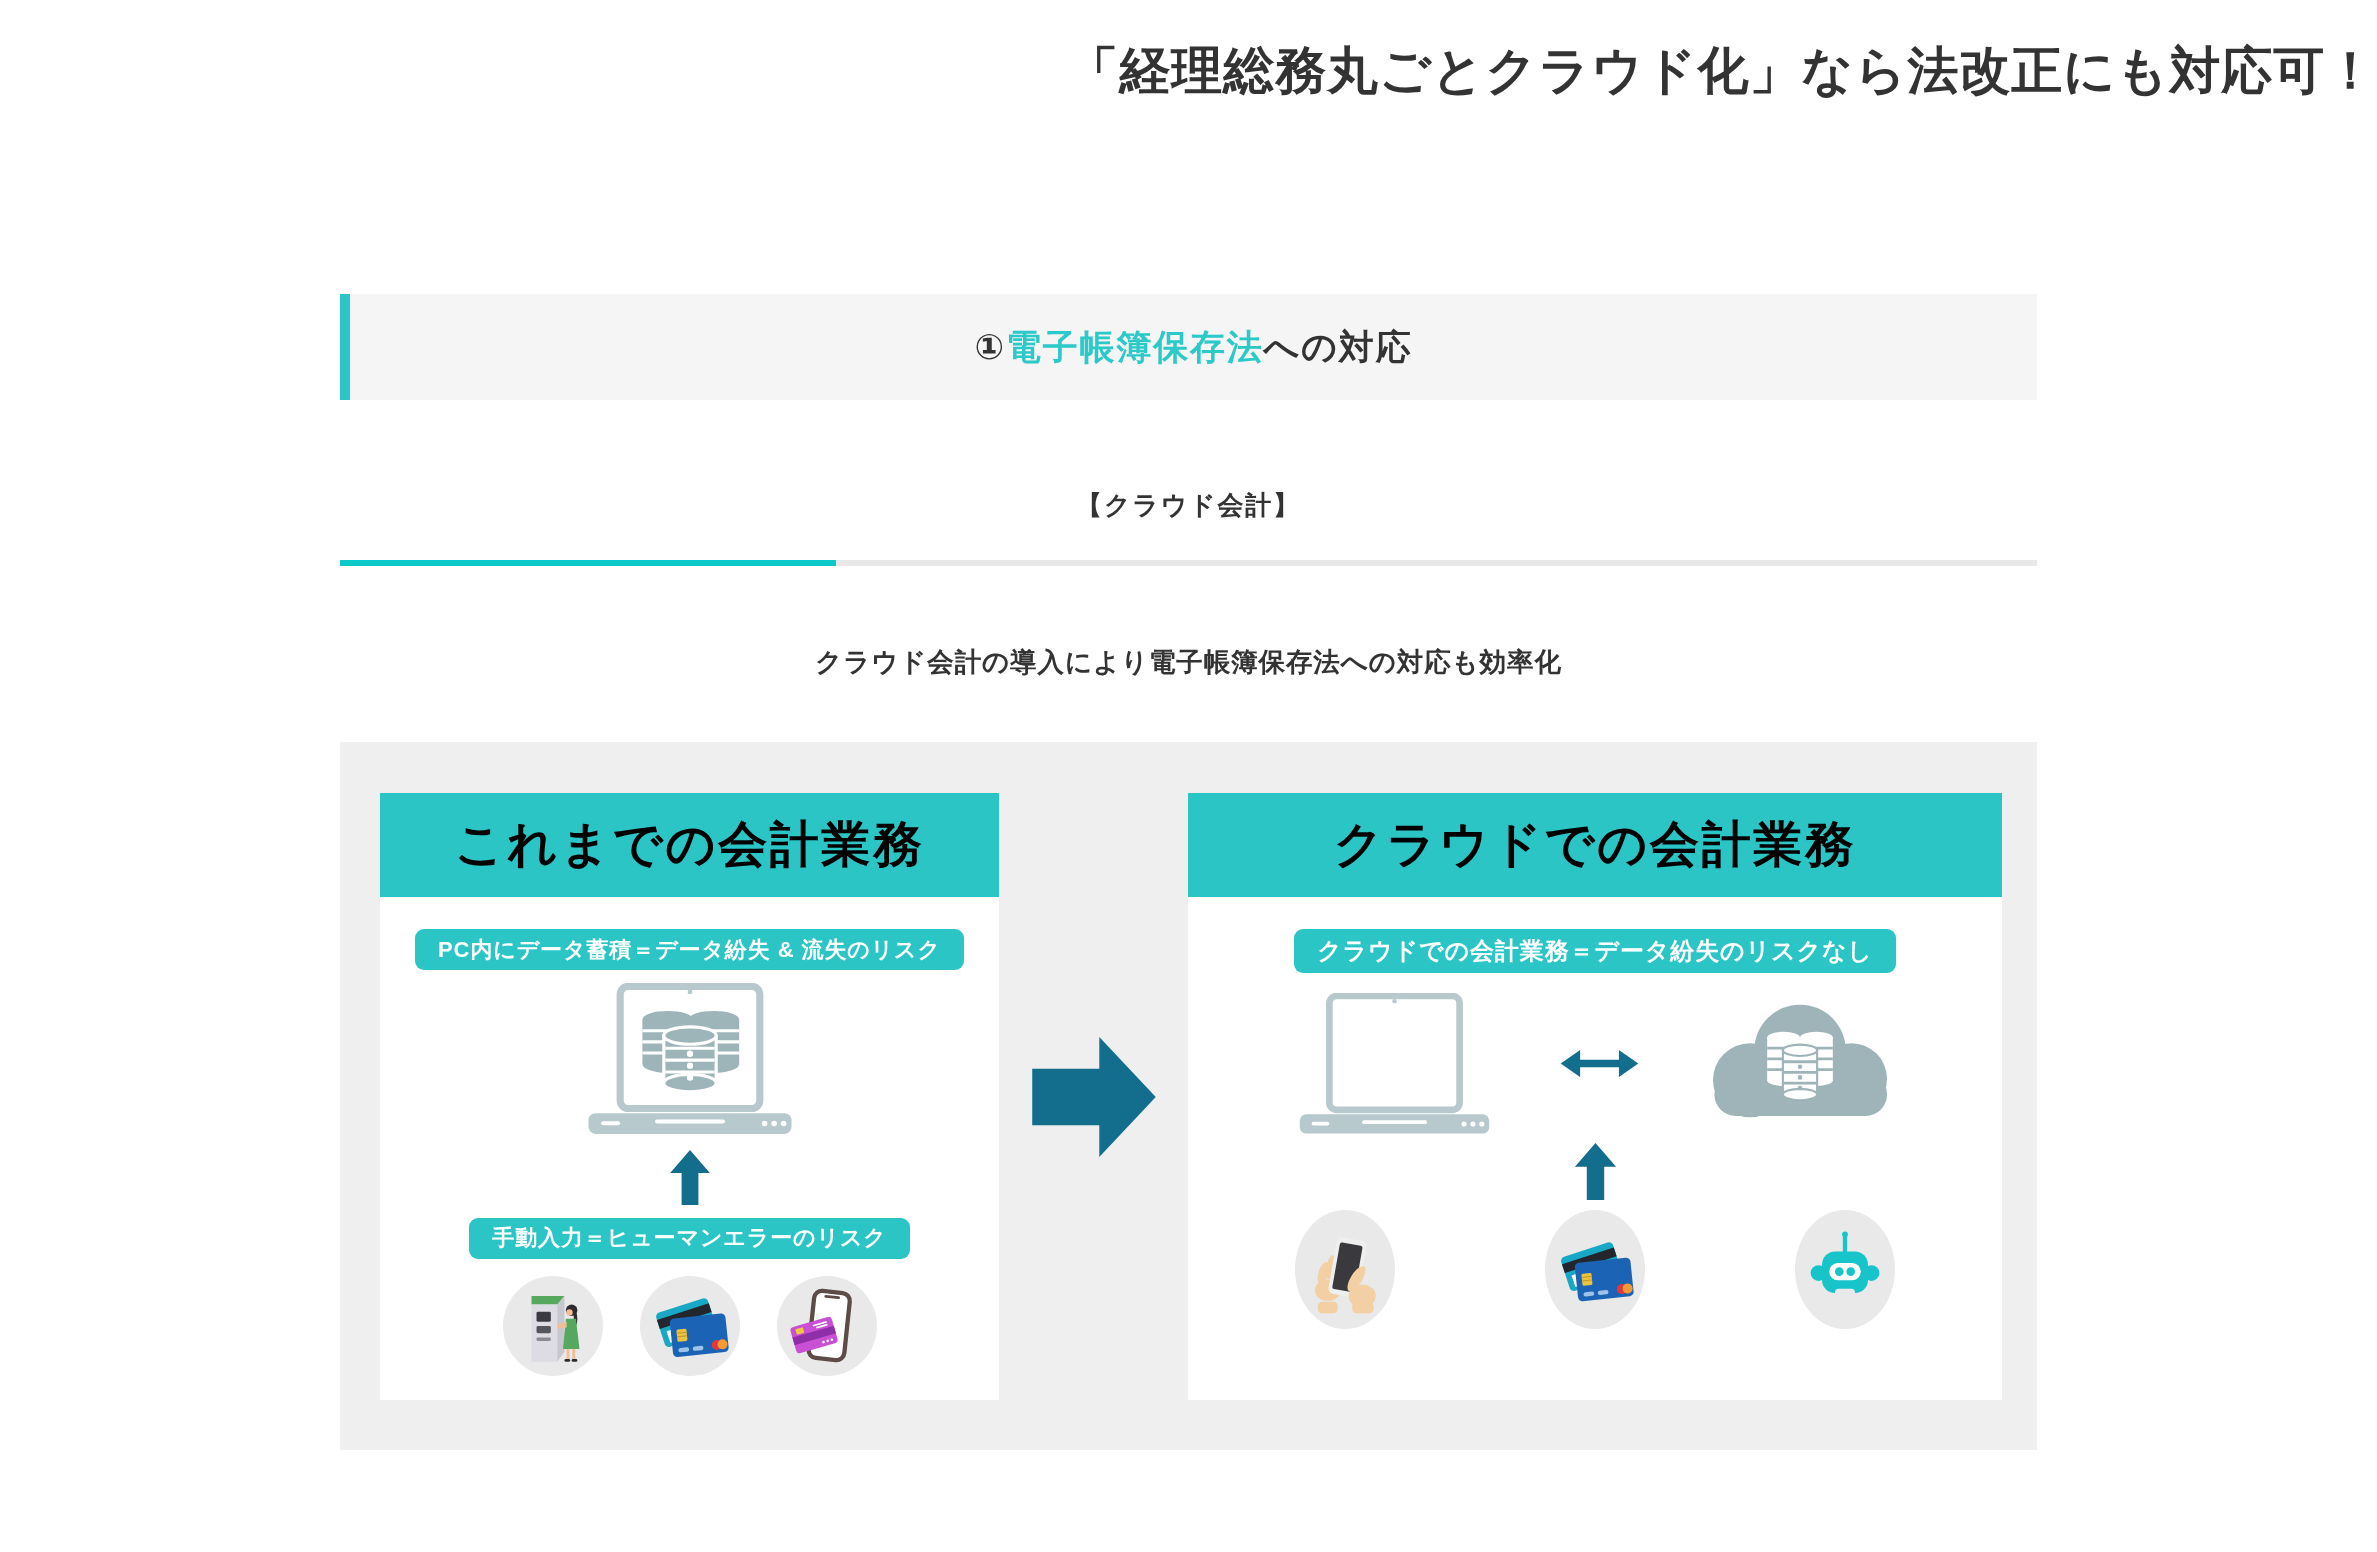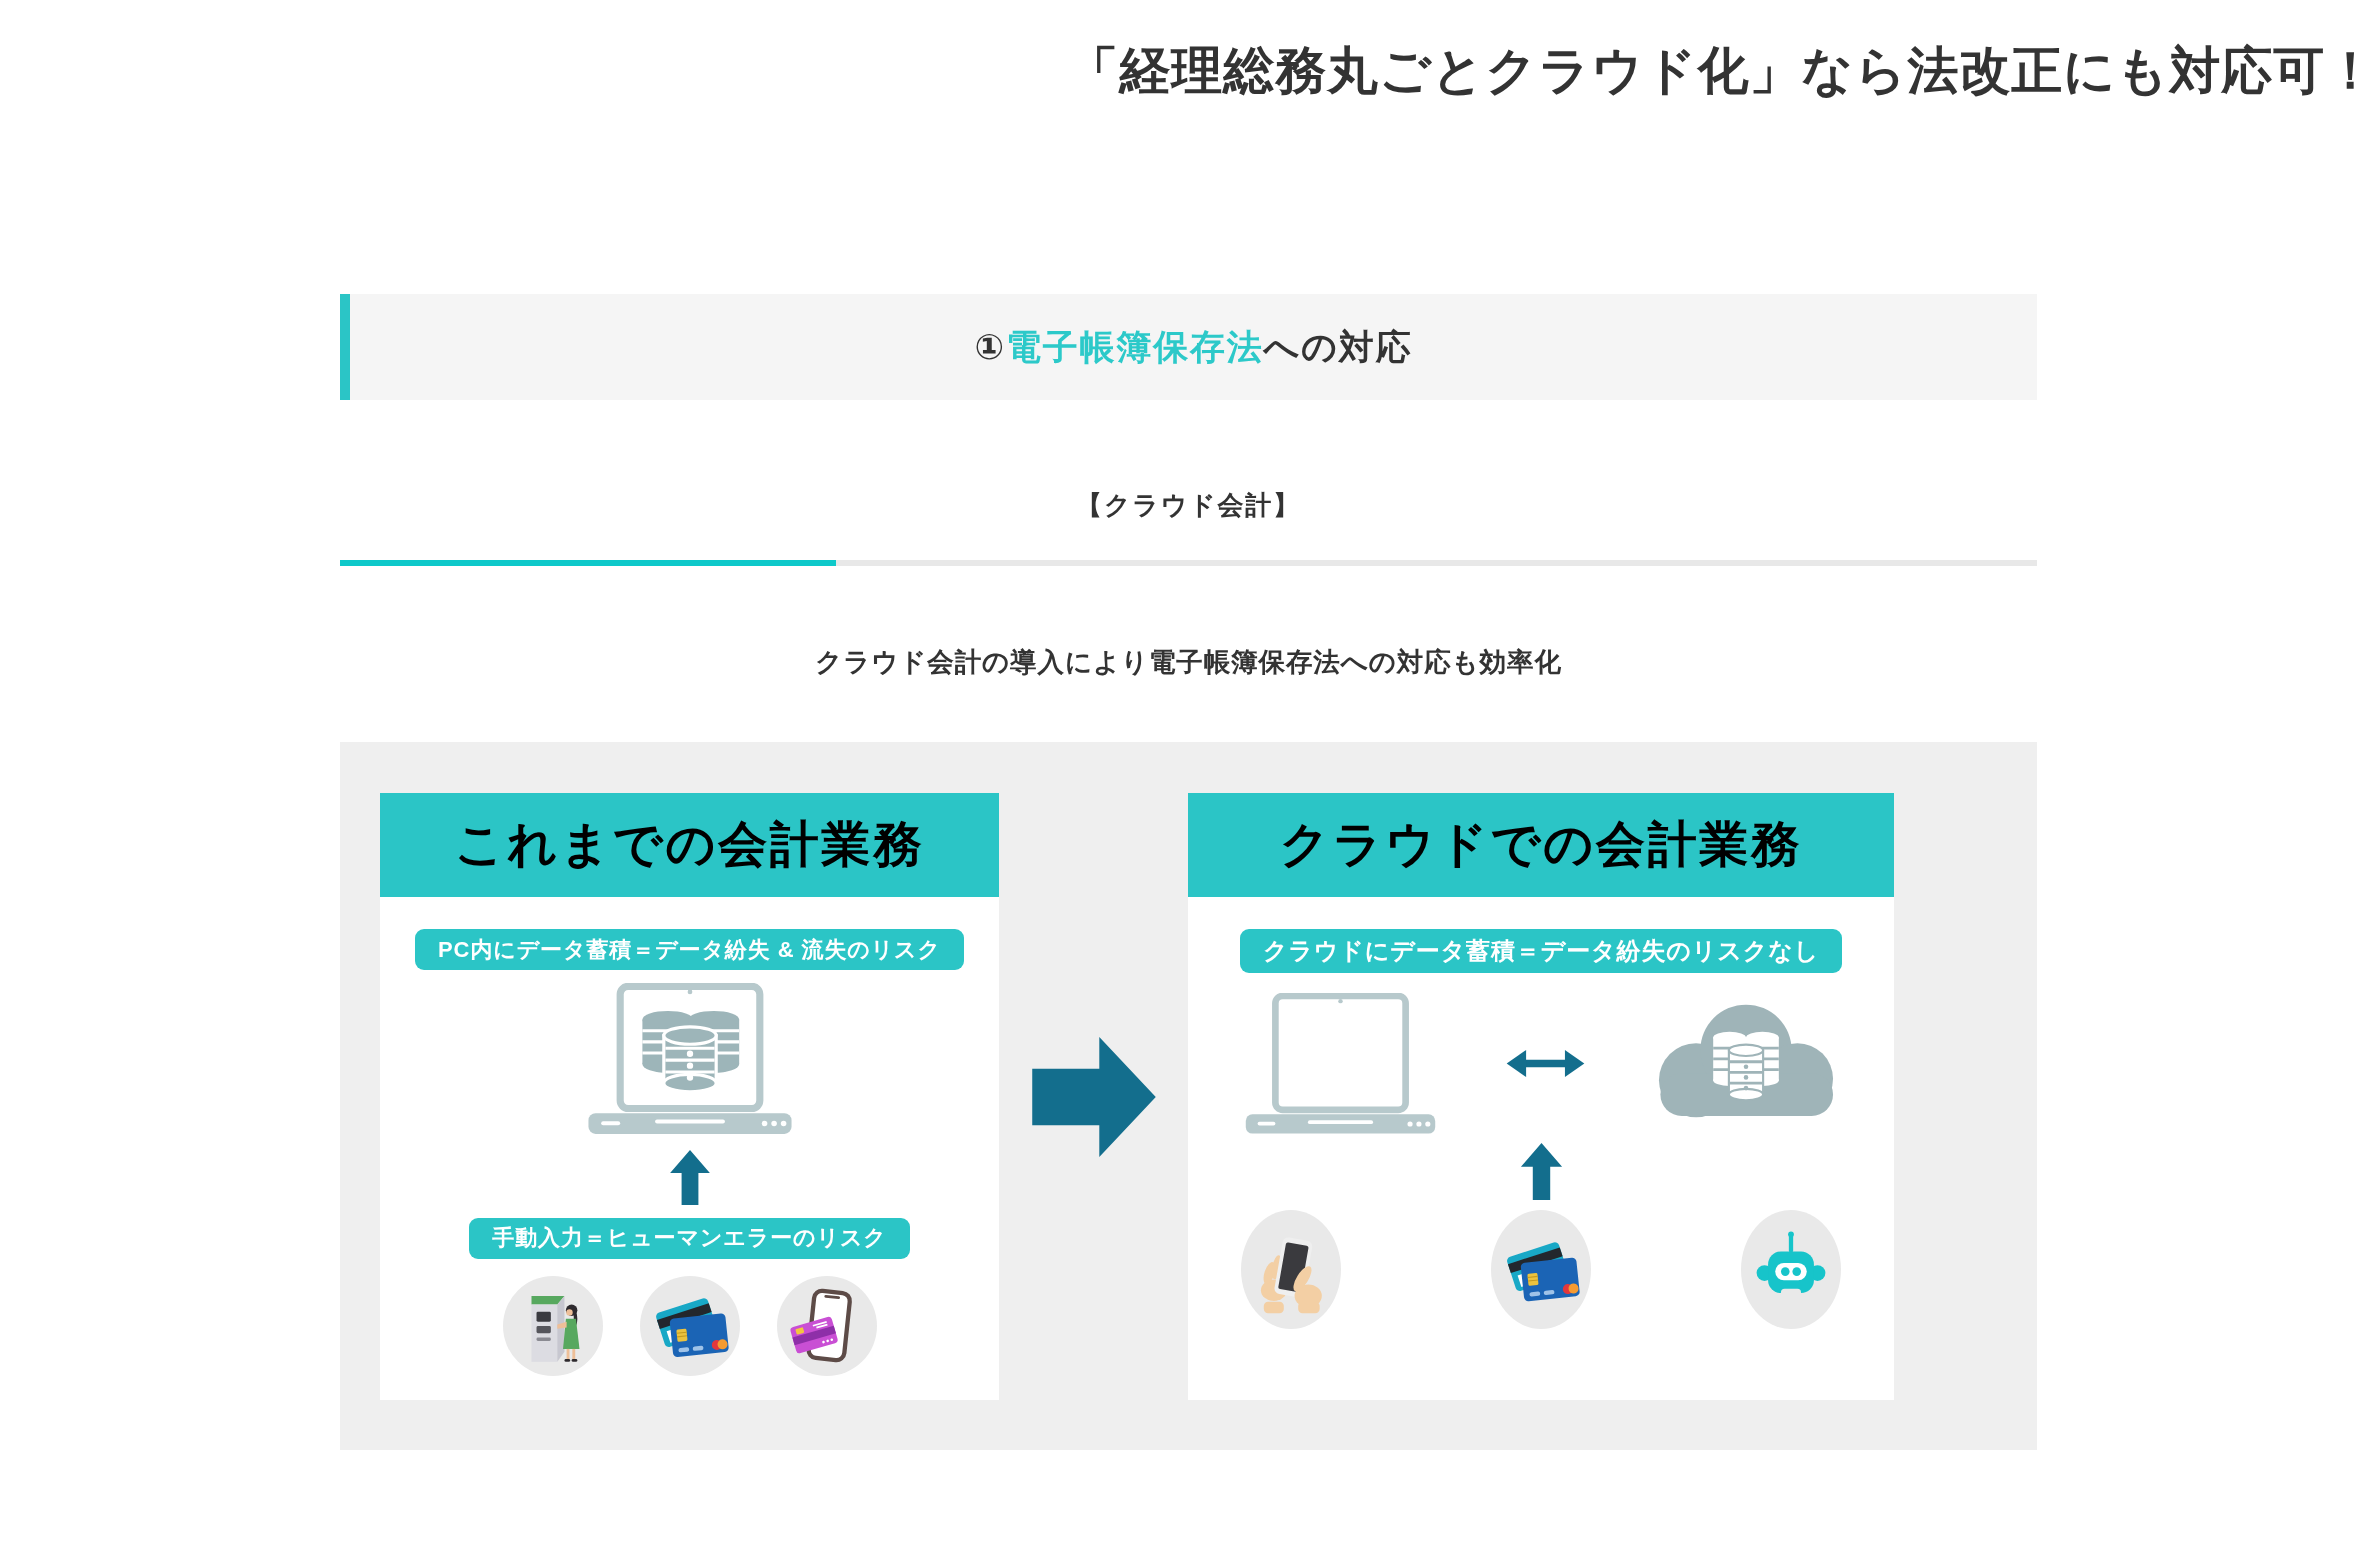--- a/index.html
+++ b/index.html
@@ -49,21 +49,21 @@
 
   
   .compare-box {
     margin-top:62px; height:708px; background:#efefef; position:relative;
   }
   .panel {
     position:absolute; top:51px; height:607px; background:#ffffff;
     display:flex; flex-direction:column; align-items:center;
   }
   .panel-before { left:40px;  width:619px; }
-  .panel-after  { left:848px; width:706px; }
+  .panel-after  { left:848px; width:814px; }
   .panel-header {
     width:100%; height:104px; background:#2bc5c6;
     display:flex; align-items:center; justify-content:center;
     color:#000000; font-size:49px; font-weight:700; letter-spacing:2.6px;
   }
   .pill {
     background:#2bc5c6; color:#ffffff; font-weight:700;
     border-radius:9px; white-space:nowrap;
     display:flex; align-items:center; justify-content:center;
   }
@@ -241,21 +241,21 @@
 
       <span class="big-arrow">
         <svg viewBox="0 0 140 136" width="100%" height="100%">
           <polygon points="0,36 76,36 76,0 140,68 76,136 76,100 0,100" fill="#136e8d"></polygon>
         </svg>
       </span>
 
       <div class="panel panel-after">
         <div class="panel-header">クラウドでの会計業務</div>
 
-        <div class="pill pill-xl badge-top">クラウドにデータ蓄積＝データ紛失のリスクなし</div>
+        <div class="pill pill-xl badge-top">クラウドでの会計業務＝データ紛失のリスクなし</div>
 
         <div class="illus-row">
           <span class="illus-laptop">
             <svg viewBox="0 0 300 200" width="100%" height="100%">
               <rect x="62" y="4" width="176" height="154" rx="10" fill="#ffffff" stroke="#b7c9cc" stroke-width="9"></rect>
               <circle cx="150" cy="11" r="3" fill="#b7c9cc"></circle>
               <rect x="22" y="164" width="256" height="26" rx="9" fill="#b7c9cc"></rect>
               <rect x="38" y="174" width="24" height="5" rx="2.5" fill="#ffffff"></rect>
               <rect x="106" y="172" width="88" height="5" rx="2.5" fill="#ffffff"></rect>
               <circle cx="244" cy="177" r="3.5" fill="#ffffff"></circle>

